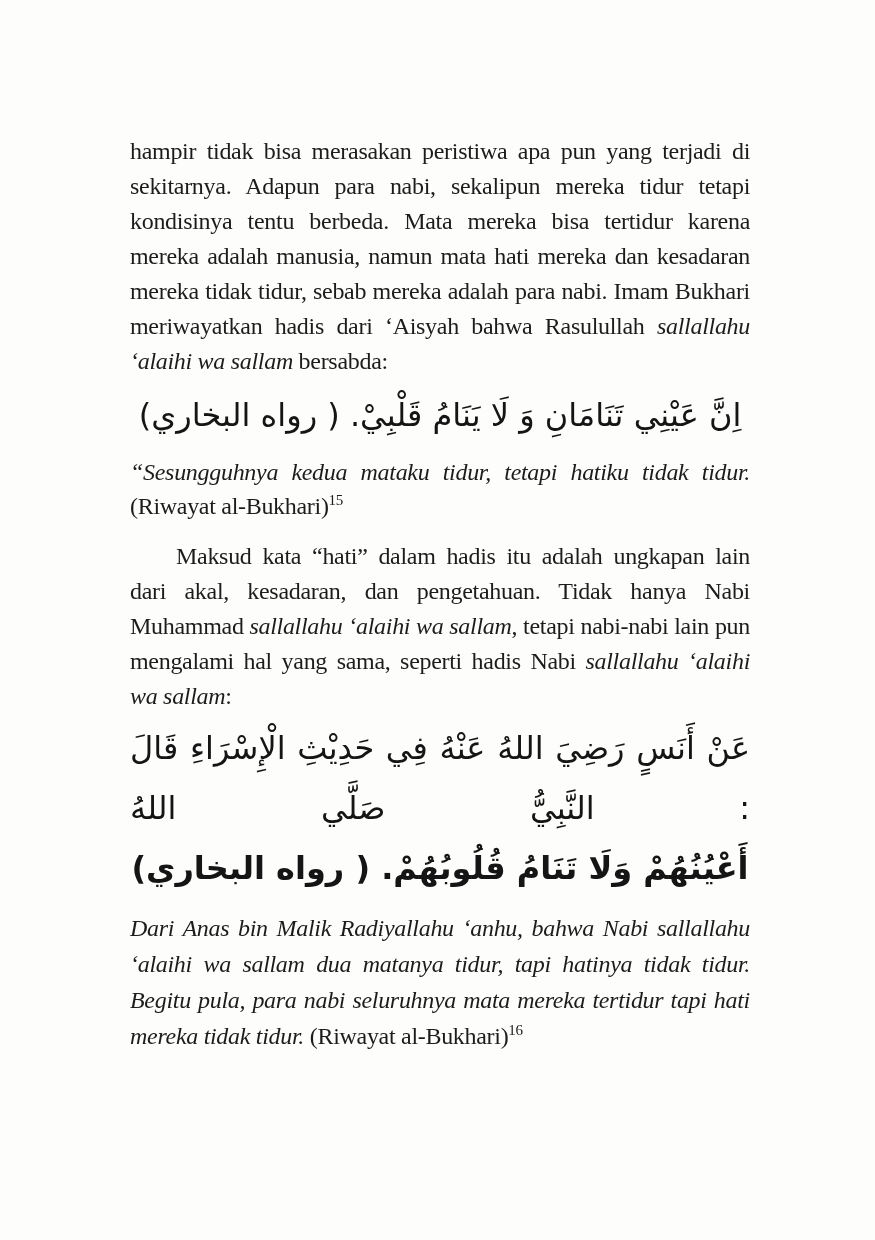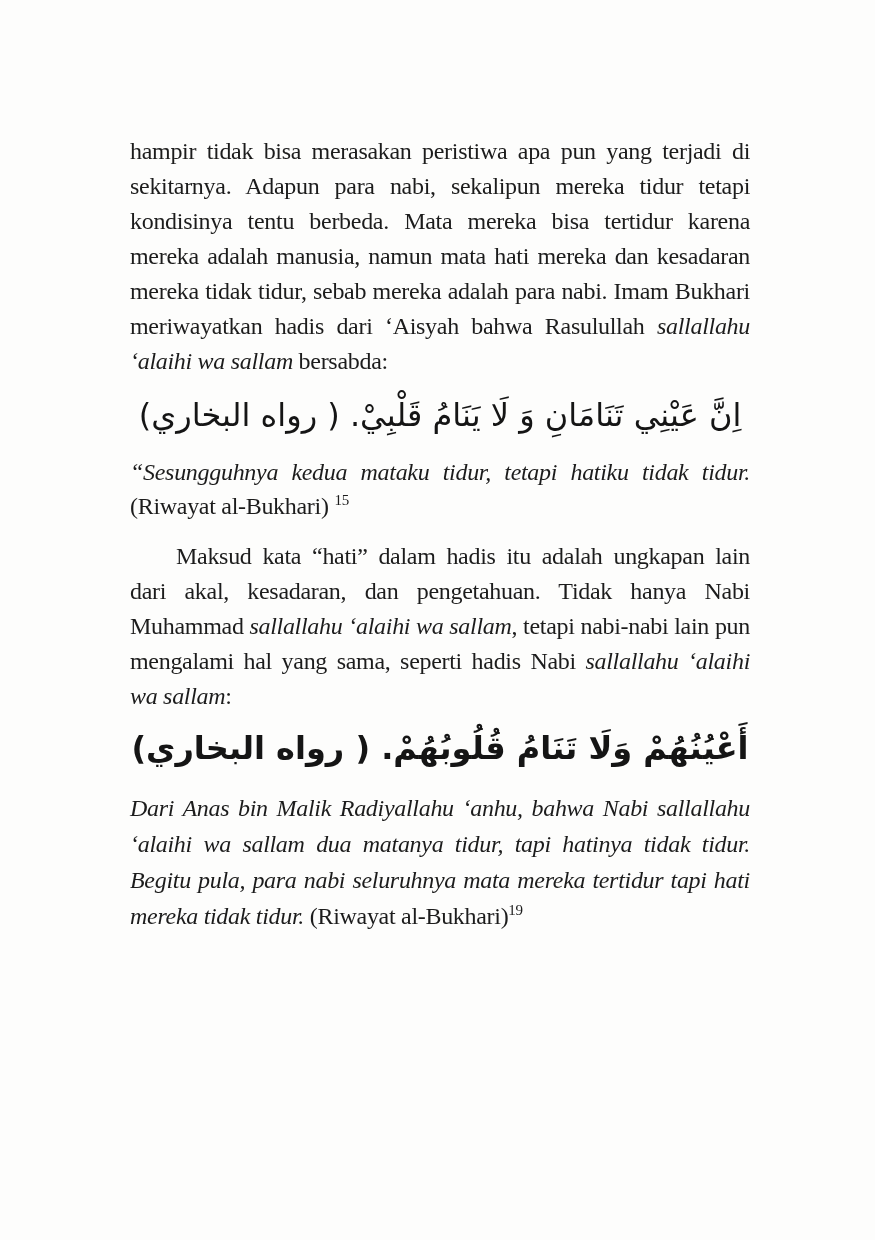--- a/index.html
+++ b/index.html
@@ -69,21 +69,21 @@
   .trans.second {
     margin-top: 12px;
     line-height: 36px;
   }
   .source { font-style: normal; }
   sup.footnote {
     font-size: 15px;
     line-height: 0;
     vertical-align: super;
   }
-  sup.footnote.spaced { margin-left: 6px; }
+  sup.footnote.spaced { margin-left: 0; }
   .footer {
     position: absolute;
     left: 130px;
     right: 125px;
     top: 1168px;
     display: flex;
     justify-content: space-between;
     align-items: baseline;
   }
   .page-number {
@@ -102,20 +102,21 @@
 
     <p class="body-par"><span>hampir tidak bisa merasakan peristiwa apa pun yang terjadi di sekitarnya. Adapun para nabi, sekalipun mereka tidur tetapi kondisinya tentu berbeda. Mata mereka bisa tertidur karena mereka adalah manusia, namun mata hati mereka dan kesadaran mereka tidak tidur, sebab mereka adalah para nabi. Imam Bukhari meriwayatkan hadis dari ‘Aisyah bahwa Rasulullah </span><span class="ital">sallallahu ‘alaihi wa sallam</span><span> bersabda:</span></p>
 
     <div class="arabic arabic-center">اِنَّ عَيْنِي تَنَامَانِ وَ لَا يَنَامُ قَلْبِيْ. ( رواه البخاري)</div>
 
     <p class="trans"><span class="ital">“Sesungguhnya kedua mataku tidur, tetapi hatiku tidak tidur. </span><span class="source">(Riwayat al-Bukhari)</span><sup class="footnote spaced">15</sup></p>
 
     <p class="body-par indented"><span>Maksud kata “hati” dalam hadis itu adalah ungkapan lain dari akal, kesadaran, dan pengetahuan. Tidak hanya Nabi Muhammad </span><span class="ital">sallallahu ‘alaihi wa sallam</span><span>, tetapi nabi-nabi lain pun mengalami hal yang sama, seperti hadis Nabi </span><span class="ital">sallallahu ‘alaihi wa sallam</span><span>:</span></p>
 
     <div class="arabic arabic-block">
+      <div class="arabic-line">عَنْ أَنَسٍ رَضِيَ اللهُ عَنْهُ فِي حَدِيْثِ الْإِسْرَاءِ قَالَ : النَّبِيُّ صَلَّي اللهُ</div>
       <div class="arabic-line last">أَعْيُنُهُمْ وَلَا تَنَامُ قُلُوبُهُمْ. ( رواه البخاري)</div>
     </div>
 
-    <p class="trans second"><span class="ital">Dari Anas bin Malik Radiyallahu ‘anhu, bahwa Nabi sallallahu ‘alaihi wa sallam dua matanya tidur, tapi hatinya tidak tidur. Begitu pula, para nabi seluruhnya mata mereka tertidur tapi hati mereka tidak tidur. </span><span class="source">(Riwayat al-Bukhari)</span><sup class="footnote">19</sup></p>
+    <p class="trans second"><span class="ital">Dari Anas bin Malik Radiyallahu ‘anhu, bahwa Nabi sallallahu ‘alaihi wa sallam dua matanya tidur, tapi hatinya tidak tidur. Begitu pula, para nabi seluruhnya mata mereka tertidur tapi hati mereka tidak tidur. </span><span class="source">(Riwayat al-Bukhari)</span><sup class="footnote">16</sup></p>
 
   </div>
 
 </div>
 
 </body></html>

